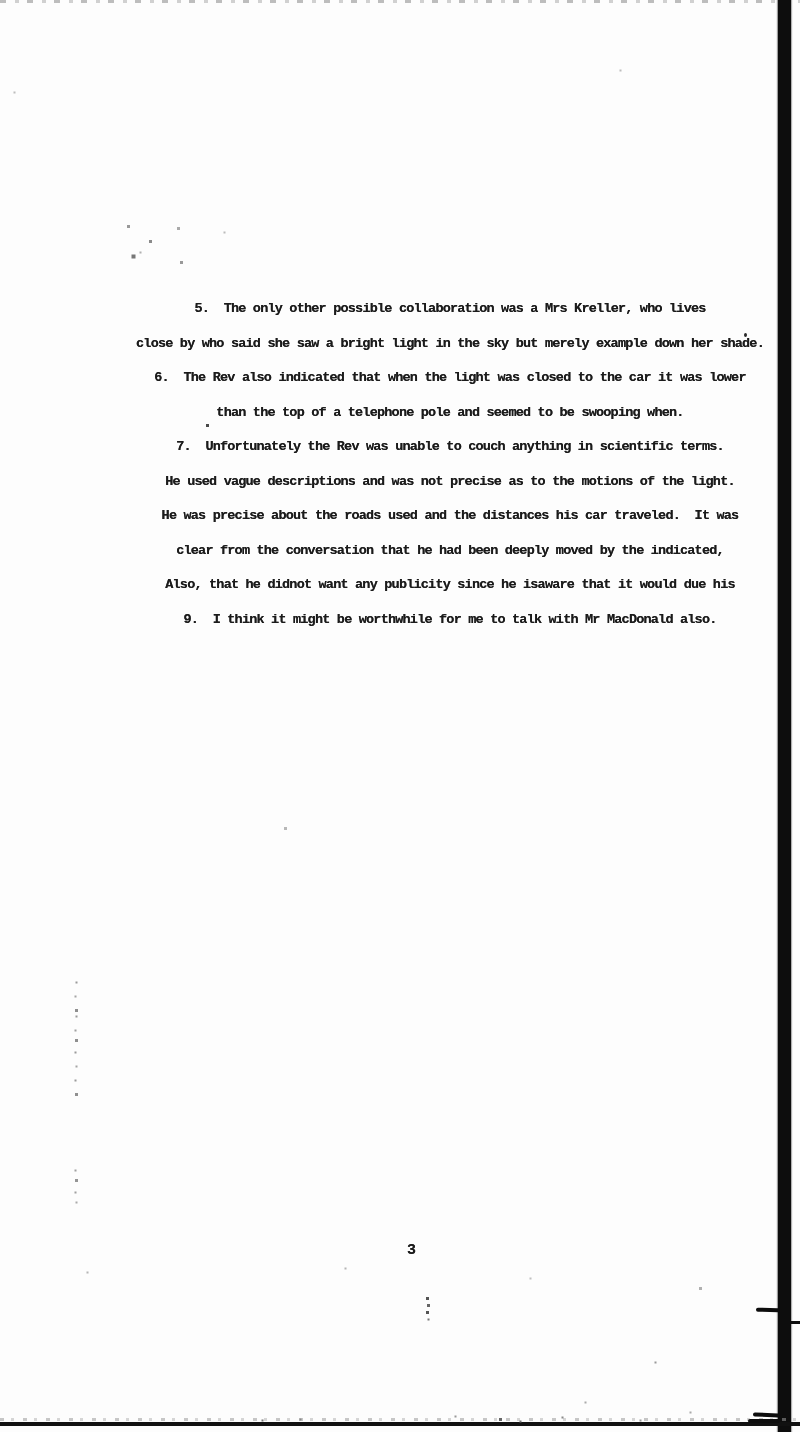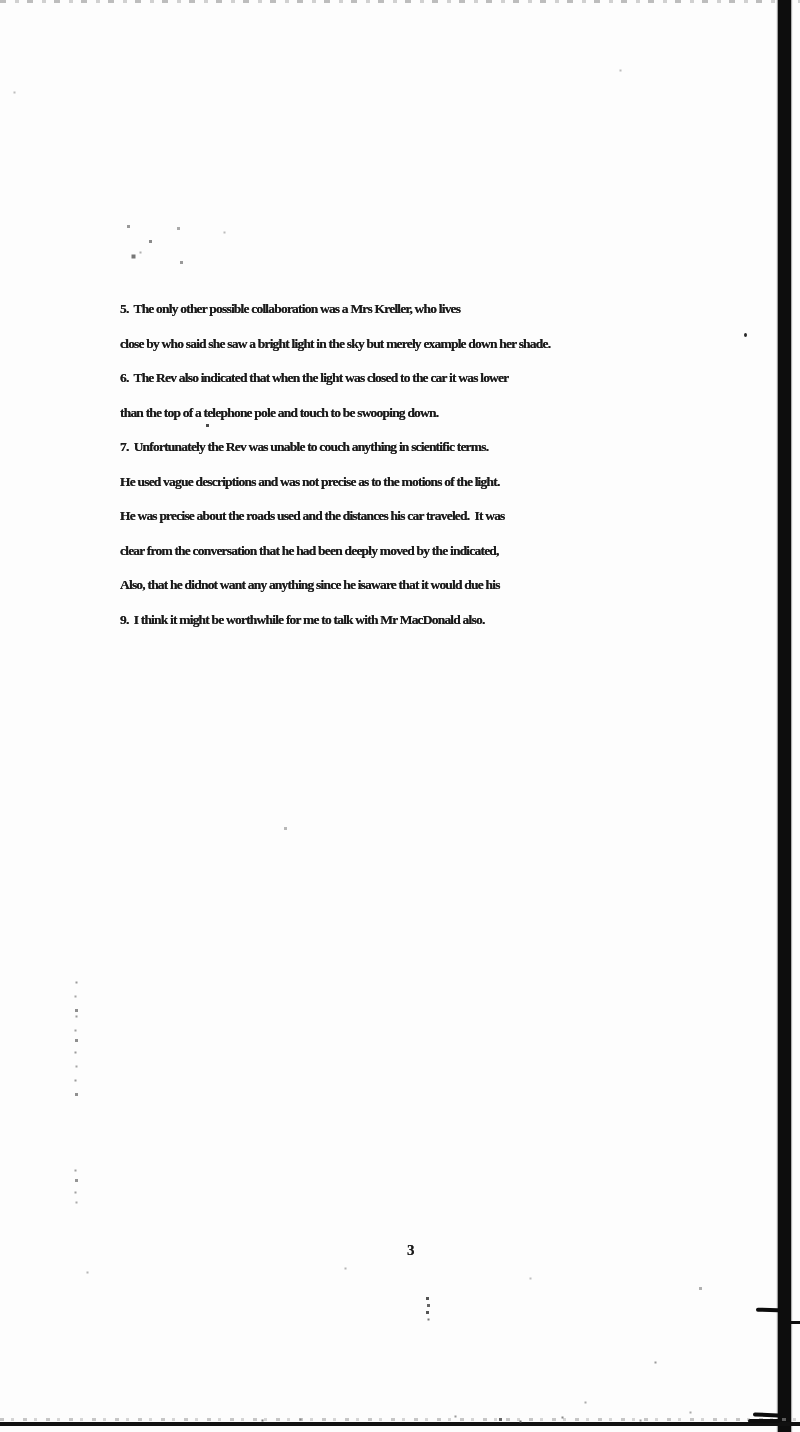--- a/index.html
+++ b/index.html
@@ -2,21 +2,22 @@
 <html><head>
 <meta charset="utf-8">
 <style>
   html, body { margin: 0; padding: 0; background: #ffffff; }
   .page {
     position: relative;
     width: 800px;
     height: 1432px;
     background: #fdfdfd;
     overflow: hidden;
-    font-family: Liberation Serif, serif;
+    font-family: Liberation Mono, monospace;
+    text-align: center;
   }
   
   .top-edge {
     position: absolute; top: 0; left: 0; width: 800px; height: 3px;
     background: repeating-linear-gradient(90deg,
       #a8a8a8 0px, #a8a8a8 6px, transparent 6px, transparent 15px,
       #c2c2c2 15px, #c2c2c2 19px, transparent 19px, transparent 27px);
     opacity: 0.75;
   }
   
@@ -88,26 +89,26 @@
 <body>
 
 <div class="page">
 
   <div class="top-edge"></div>
 
   <div class="text-block">
     <div class="line">5.  The only other possible collaboration was a Mrs Kreller, who lives</div>
     <div class="line">close by who said she saw a bright light in the sky but merely example down her shade.</div>
     <div class="line">6.  The Rev also indicated that when the light was closed to the car it was lower</div>
-    <div class="line">than the top of a telephone pole and touch to be swooping down.</div>
+    <div class="line">than the top of a telephone pole and seemed to be swooping when.</div>
     <div class="line">7.  Unfortunately the Rev was unable to couch anything in scientific terms.</div>
     <div class="line">He used vague descriptions and was not precise as to the motions of the light.</div>
     <div class="line">He was precise about the roads used and the distances his car traveled.  It was</div>
     <div class="line">clear from the conversation that he had been deeply moved by the indicated,</div>
-    <div class="line">Also, that he didnot want any anything since he isaware that it would due his</div>
+    <div class="line">Also, that he didnot want any publicity since he isaware that it would due his</div>
     <div class="line">9.  I think it might be worthwhile for me to talk with Mr MacDonald also.</div>
   </div>
 
   <div class="page-number">3</div>
 
   <div class="right-bar"></div>
   <div class="bottom-fuzz"></div>
   <div class="bottom-line"></div>
   <div class="tick-1"></div>
   <div class="tick-notch"></div>

